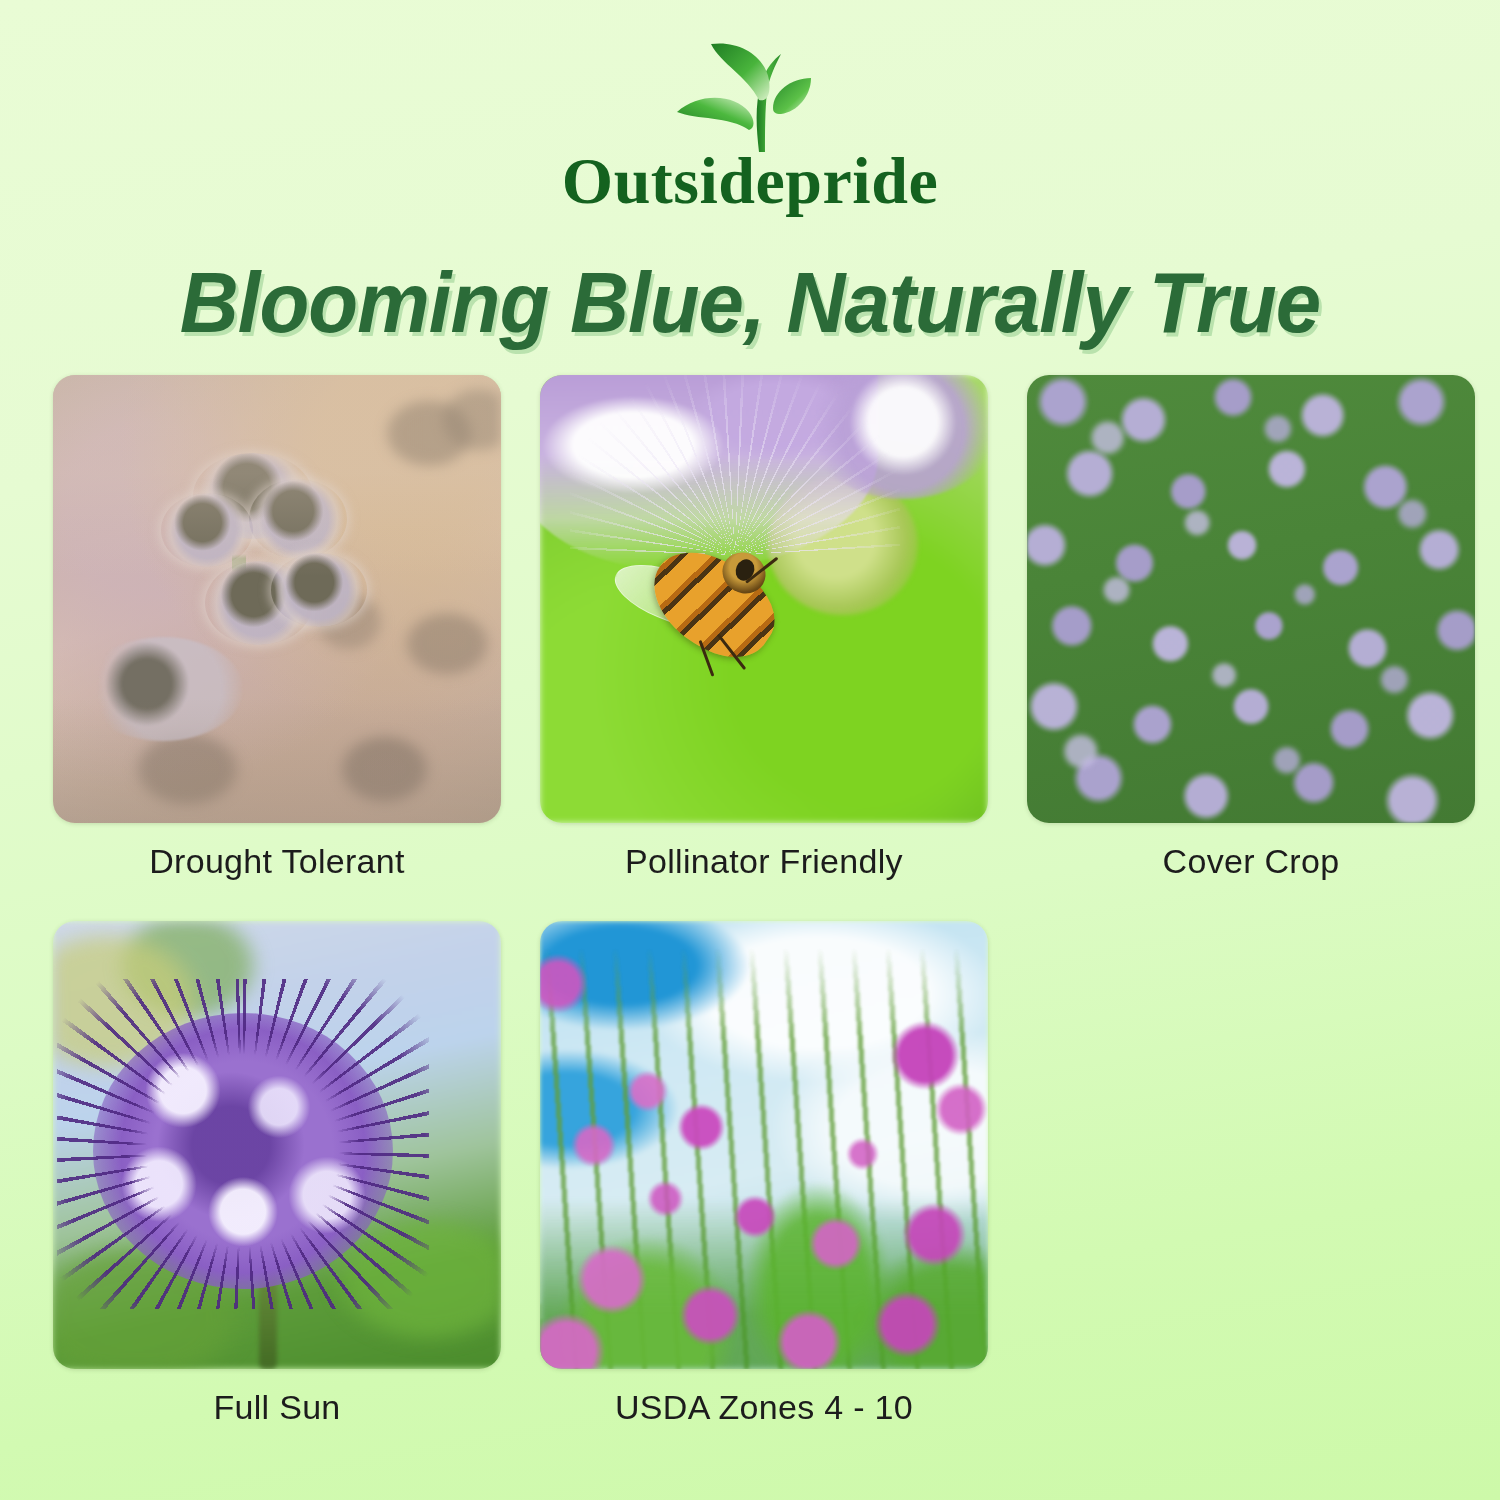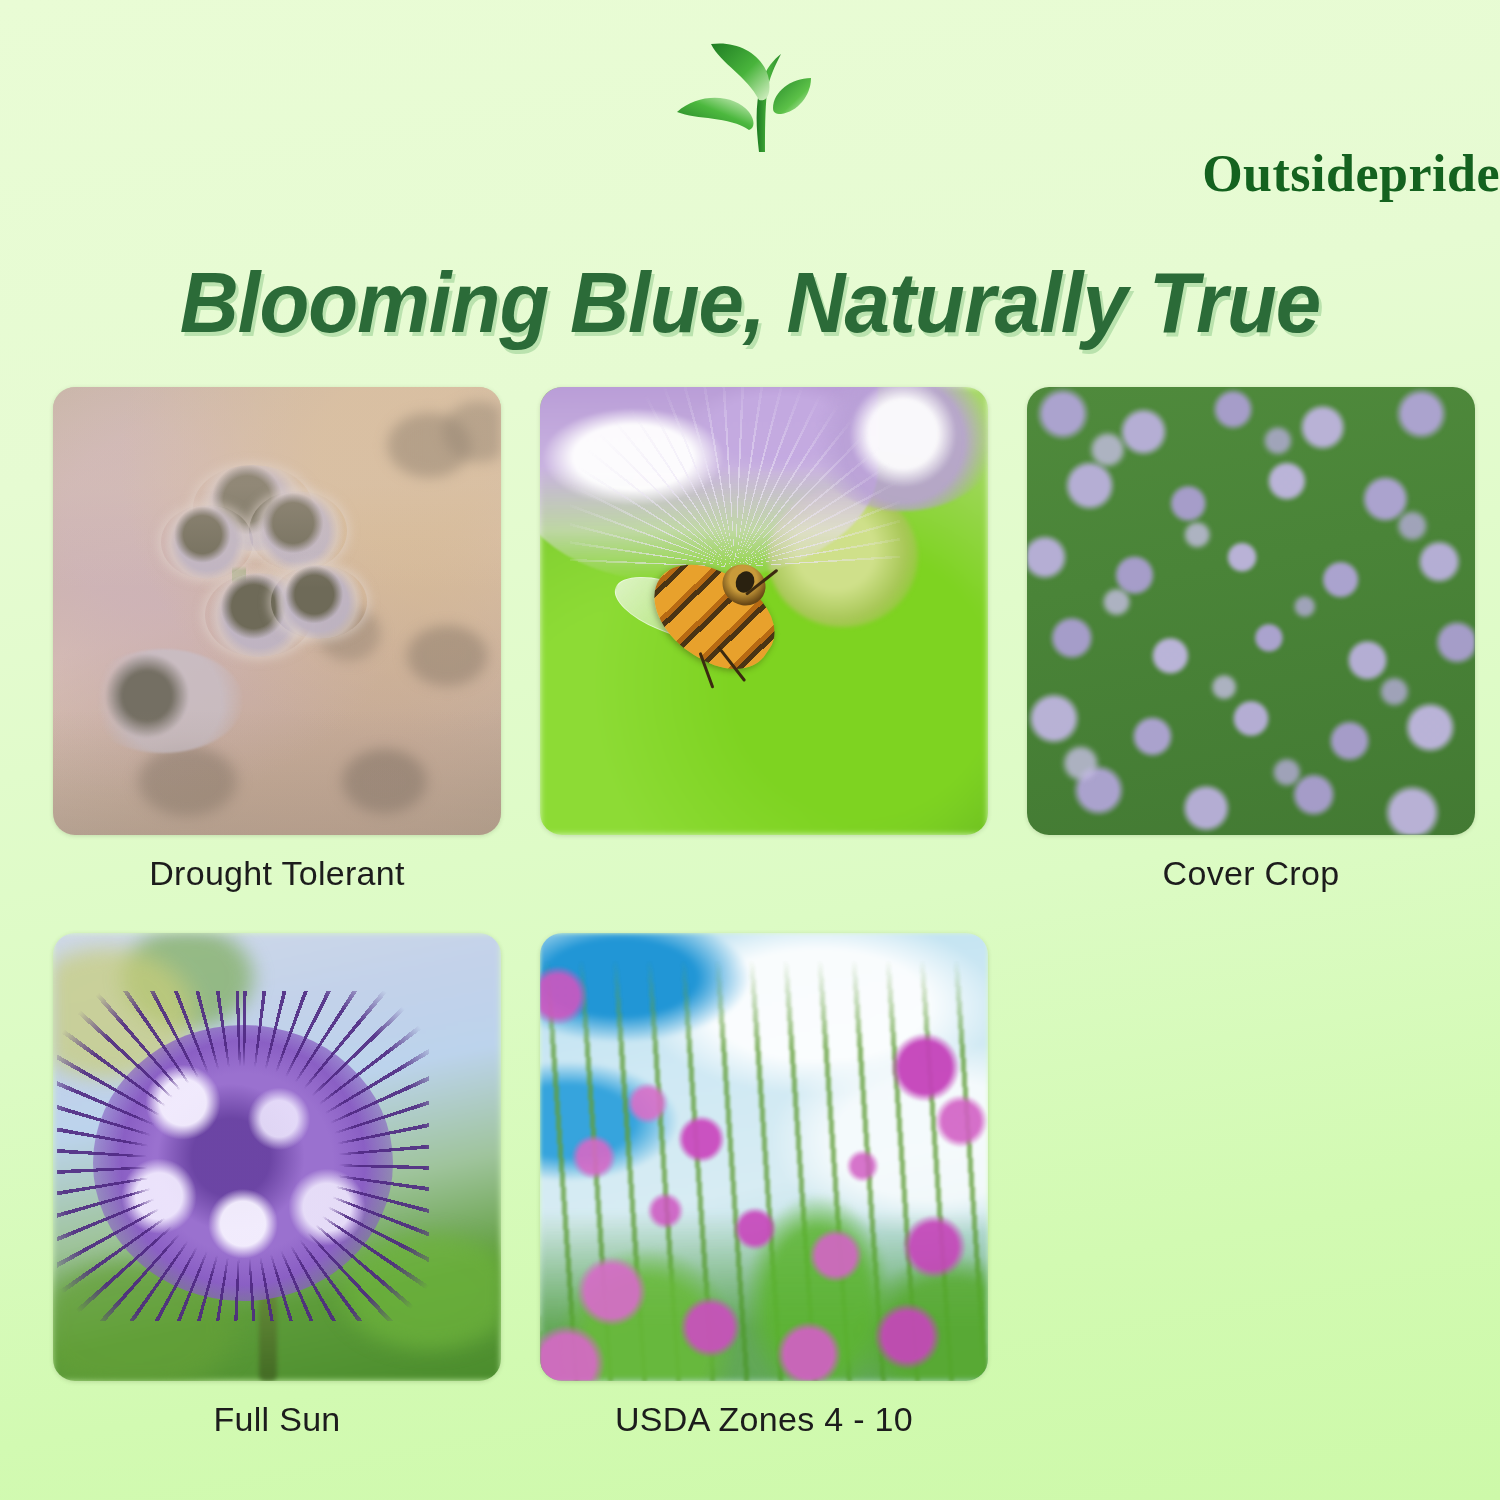--- a/index.html
+++ b/index.html
@@ -29,27 +29,26 @@
     text-align: center;
   }
   .logo-mark {
     width: 190px;
     height: 120px;
     margin: 0 auto;
     display: block;
   }
   .logo-word {
     font-family: "Liberation Serif", serif;
-    font-size: 52px;
+    font-size: 66px;
     font-weight: 700;
     color: #14621f;
     letter-spacing: 0.5px;
     line-height: 1;
     margin-top: -6px;
-    text-align: right;
   }
 
   
   .headline {
     position: absolute;
     top: 258px;
     left: 0;
     width: 1500px;
     text-align: center;
     font-family: "Liberation Sans", sans-serif;
@@ -60,21 +59,21 @@
     letter-spacing: -1px;
     line-height: 1.05;
     transform: scaleX(0.96);
     text-shadow: 3px 4px 0 rgba(120, 190, 120, 0.40);
     white-space: nowrap;
   }
 
   
   .grid {
     position: absolute;
-    top: 387px;
+    top: 375px;
     left: 53px;
     width: 1394px;
     display: grid;
     grid-template-columns: 448px 448px 448px;
     grid-column-gap: 25px;
     grid-row-gap: 28px;
     gap: 39px;
   }
   .cell {
     width: 448px;
@@ -500,20 +499,21 @@
         <div class="p3-flower2"></div>
         <div class="p3-spikes"></div>
         <div class="p3-bee-wing"></div>
         <div class="p3-bee-body"></div>
         <div class="p3-bee-head"></div>
         <div class="p3-bee-eye"></div>
         <div class="p3-bee-leg" style="left:178px; top:258px; width:44px; transform:rotate(52deg);"></div>
         <div class="p3-bee-leg" style="left:160px; top:264px; width:38px; transform:rotate(70deg);"></div>
         <div class="p3-bee-leg" style="left:206px; top:206px; width:40px; transform:rotate(-38deg);"></div>
       </div>
+      <div class="caption">Pollinator Friendly</div>
     </div>
 
     <div class="cell">
       <div class="photo">
         <div class="layer p4-bg"></div>
         <div class="layer p4-flowers"></div>
         <div class="layer p4-flowers2"></div>
       </div>
       <div class="caption">Cover Crop</div>
     </div>

